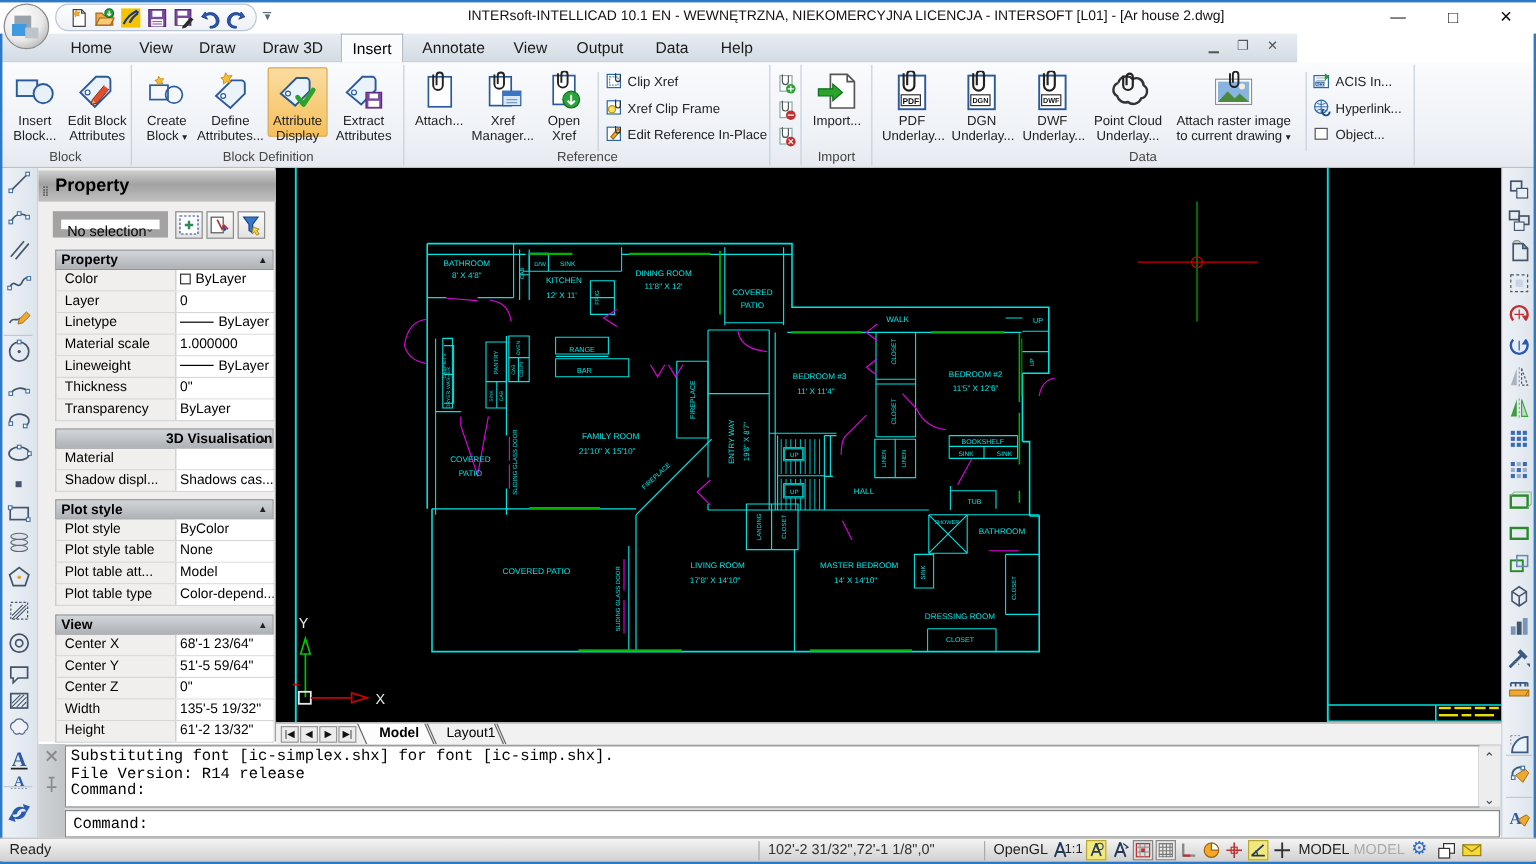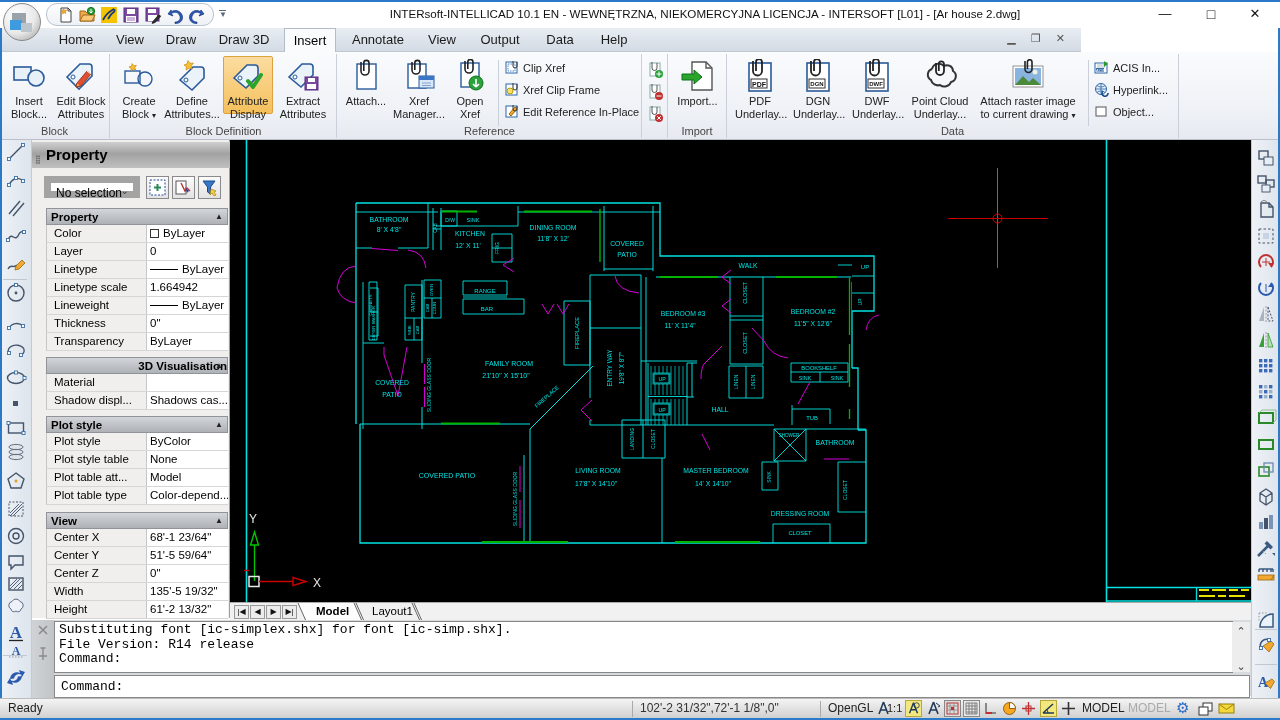--- a/index.html
+++ b/index.html
@@ -510,22 +510,22 @@
       </div>
     <div class="prow" style="top:103px;">
         <span class="plab">Layer</span>
         <span class="pval">0</span>
       </div>
     <div class="prow" style="top:121px;">
         <span class="plab">Linetype</span>
         <span class="pval"><span style="display:inline-block;width:28px;border-top:1.5px solid #000;vertical-align:3px;margin-right:4px;"></span>ByLayer</span>
       </div>
     <div class="prow" style="top:139px;">
-        <span class="plab">Linetype scale</span>
-        <span class="pval">1.664942</span>
+        <span class="plab">Material scale</span>
+        <span class="pval">1.000000</span>
       </div>
     <div class="prow" style="top:157px;">
         <span class="plab">Lineweight</span>
         <span class="pval"><span style="display:inline-block;width:28px;border-top:1.5px solid #000;vertical-align:3px;margin-right:4px;"></span>ByLayer</span>
       </div>
     <div class="prow" style="top:175px;">
         <span class="plab">Thickness</span>
         <span class="pval">0"</span>
       </div>
     <div class="prow" style="top:193px;">

